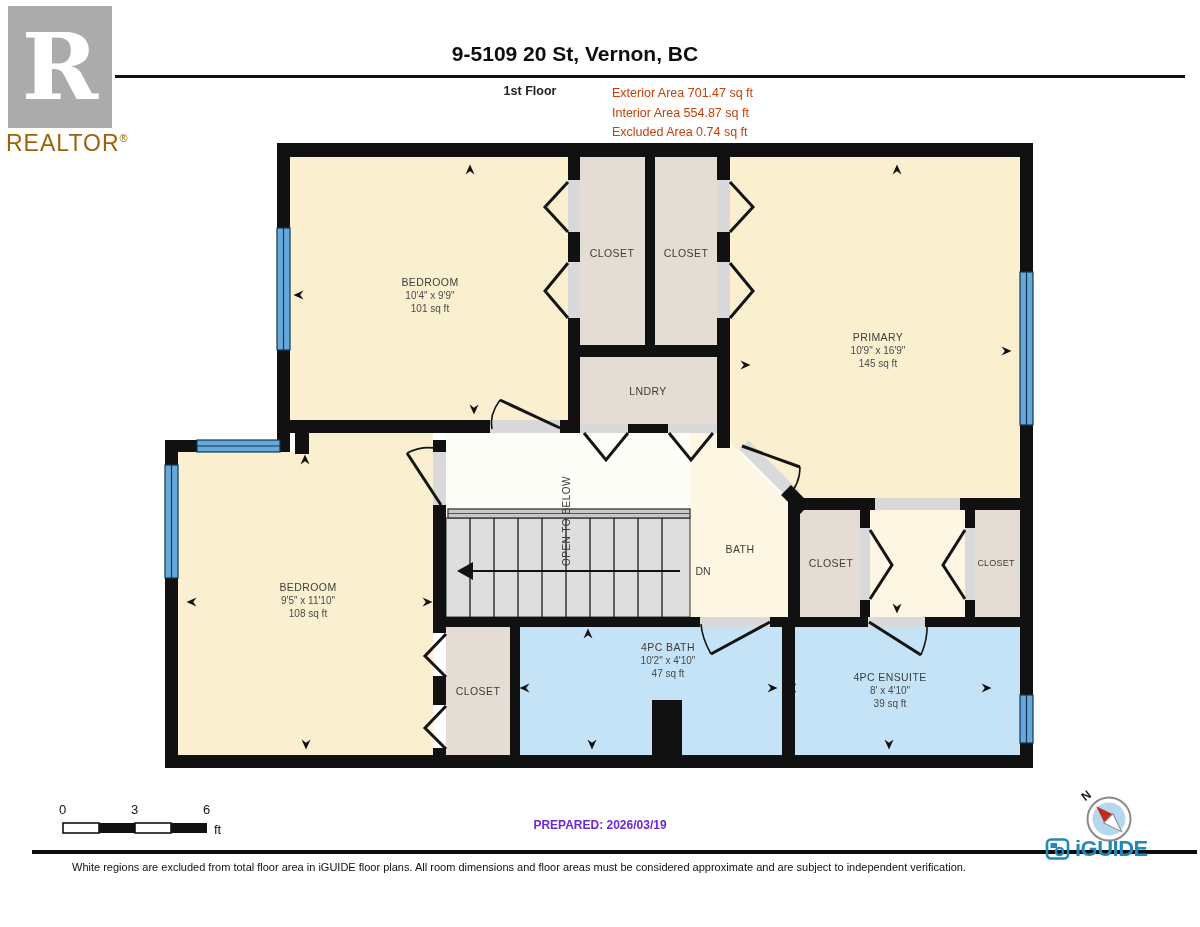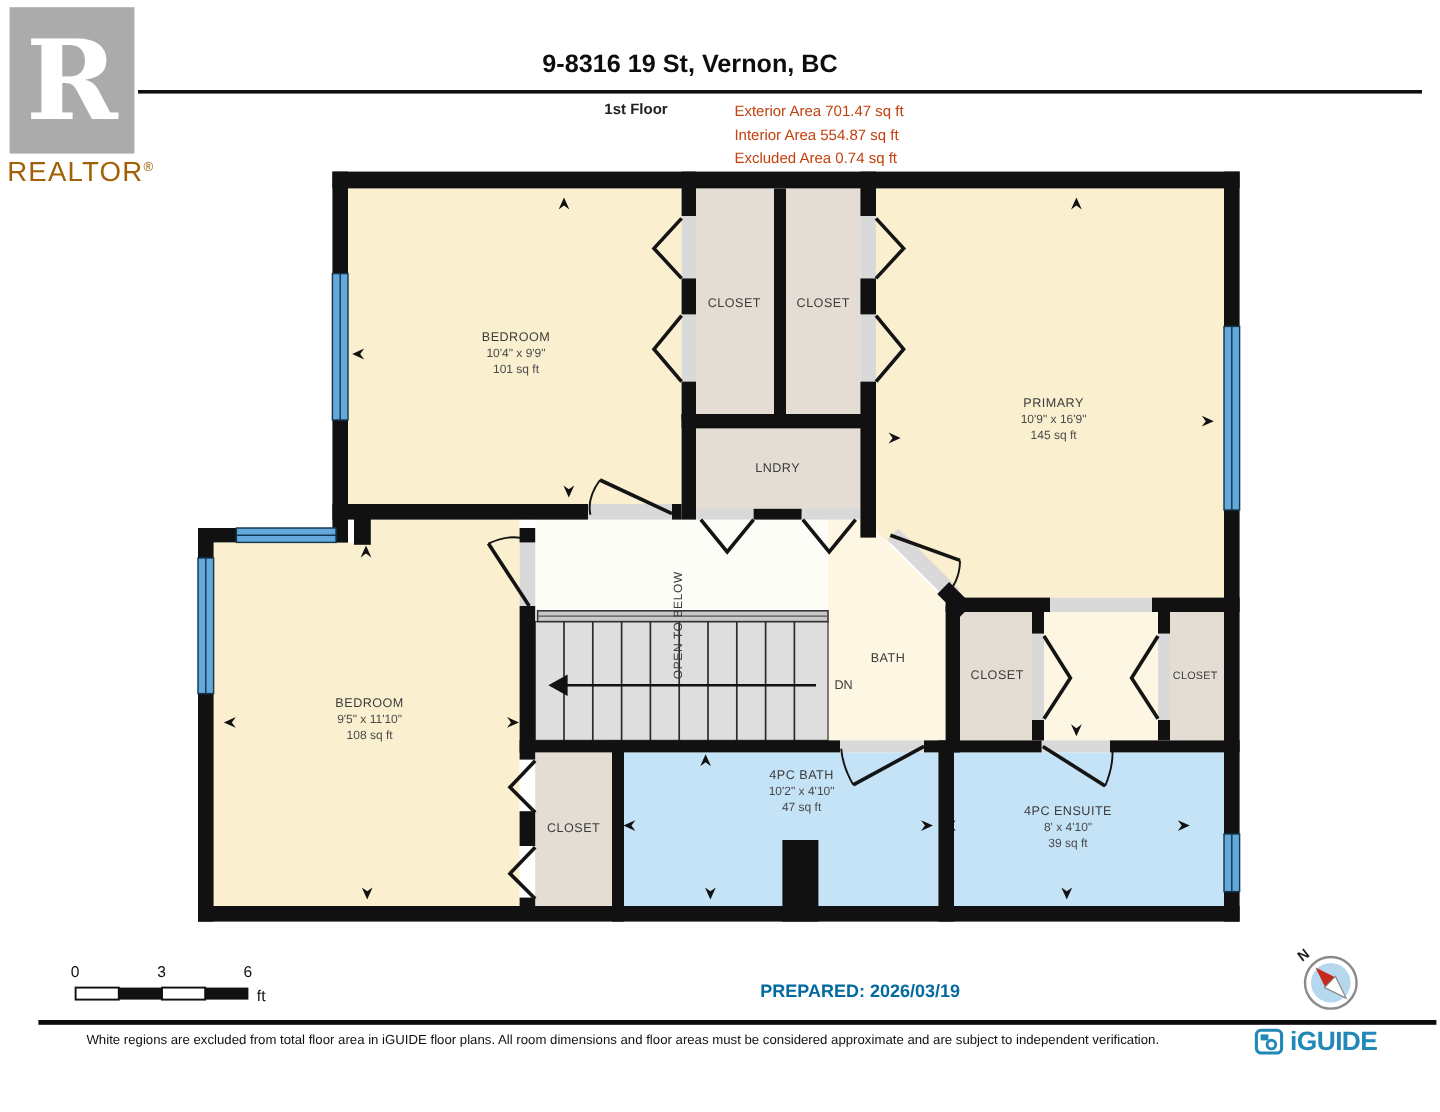--- a/index.html
+++ b/index.html
@@ -24,39 +24,39 @@
   .room-label{position:absolute;transform:translate(-50%,-50%);text-align:center;color:#3c3c3c;
               line-height:13px;white-space:nowrap;}
   .room-label .rn{font-size:10.5px;letter-spacing:.4px;}
   .room-label .rd,.room-label .ra{font-size:10px;color:#4a4a4a;}
   .room-label.small .rn{font-size:9px;letter-spacing:.2px;}
   .vlabel{position:absolute;transform:translate(-50%,-50%) rotate(-90deg);font-size:10px;
           color:#3c3c3c;letter-spacing:.5px;white-space:nowrap;}
   .dn-label{position:absolute;transform:translate(-50%,-50%);font-size:10.5px;color:#3c3c3c;}
 
   
-  .prepared{position:absolute;left:400px;top:818px;width:400px;text-align:right;
-            font-size:15px;font-weight:bold;color:#0369a1;}
+  .prepared{position:absolute;left:400px;top:818px;width:400px;text-align:center;
+            font-size:12px;font-weight:bold;color:#6d28d9;}
   .footer-rule{position:absolute;left:32px;top:850px;width:1165px;height:4px;background:#0c0c0c;}
   .disclaimer{position:absolute;left:72px;top:861px;width:900px;font-size:11px;color:#101010;}
-  .iguide{position:absolute;left:1045px;top:855px;display:flex;align-items:center;gap:4px;}
+  .iguide{position:absolute;left:1045px;top:836px;display:flex;align-items:center;gap:4px;}
   .iguide .brand-text{font-size:22px;font-weight:bold;color:var(--brand);letter-spacing:-0.5px;}
   svg text{font-family:"Liberation Sans", sans-serif;}
 </style>
 </head>
 <body>
 
 <div class="page">
 
   <div class="logo-box">
     <span>R</span>
   </div>
   <div class="logo-caption"><span>REALTOR</span><sup>®</sup></div>
 
-  <div class="page-title">9-8316 19 St, Vernon, BC</div>
+  <div class="page-title">9-5109 20 St, Vernon, BC</div>
   <div class="title-rule"></div>
   <div class="floor-label">1st Floor</div>
   <div class="stat-lines">
     <div>Exterior Area 701.47 sq ft</div>
     <div>Interior Area 554.87 sq ft</div>
     <div>Excluded Area 0.74 sq ft</div>
   </div>
 
   <svg class="abs" style="left:0;top:0" width="1200" height="927" viewBox="0 0 1200 927">
 

